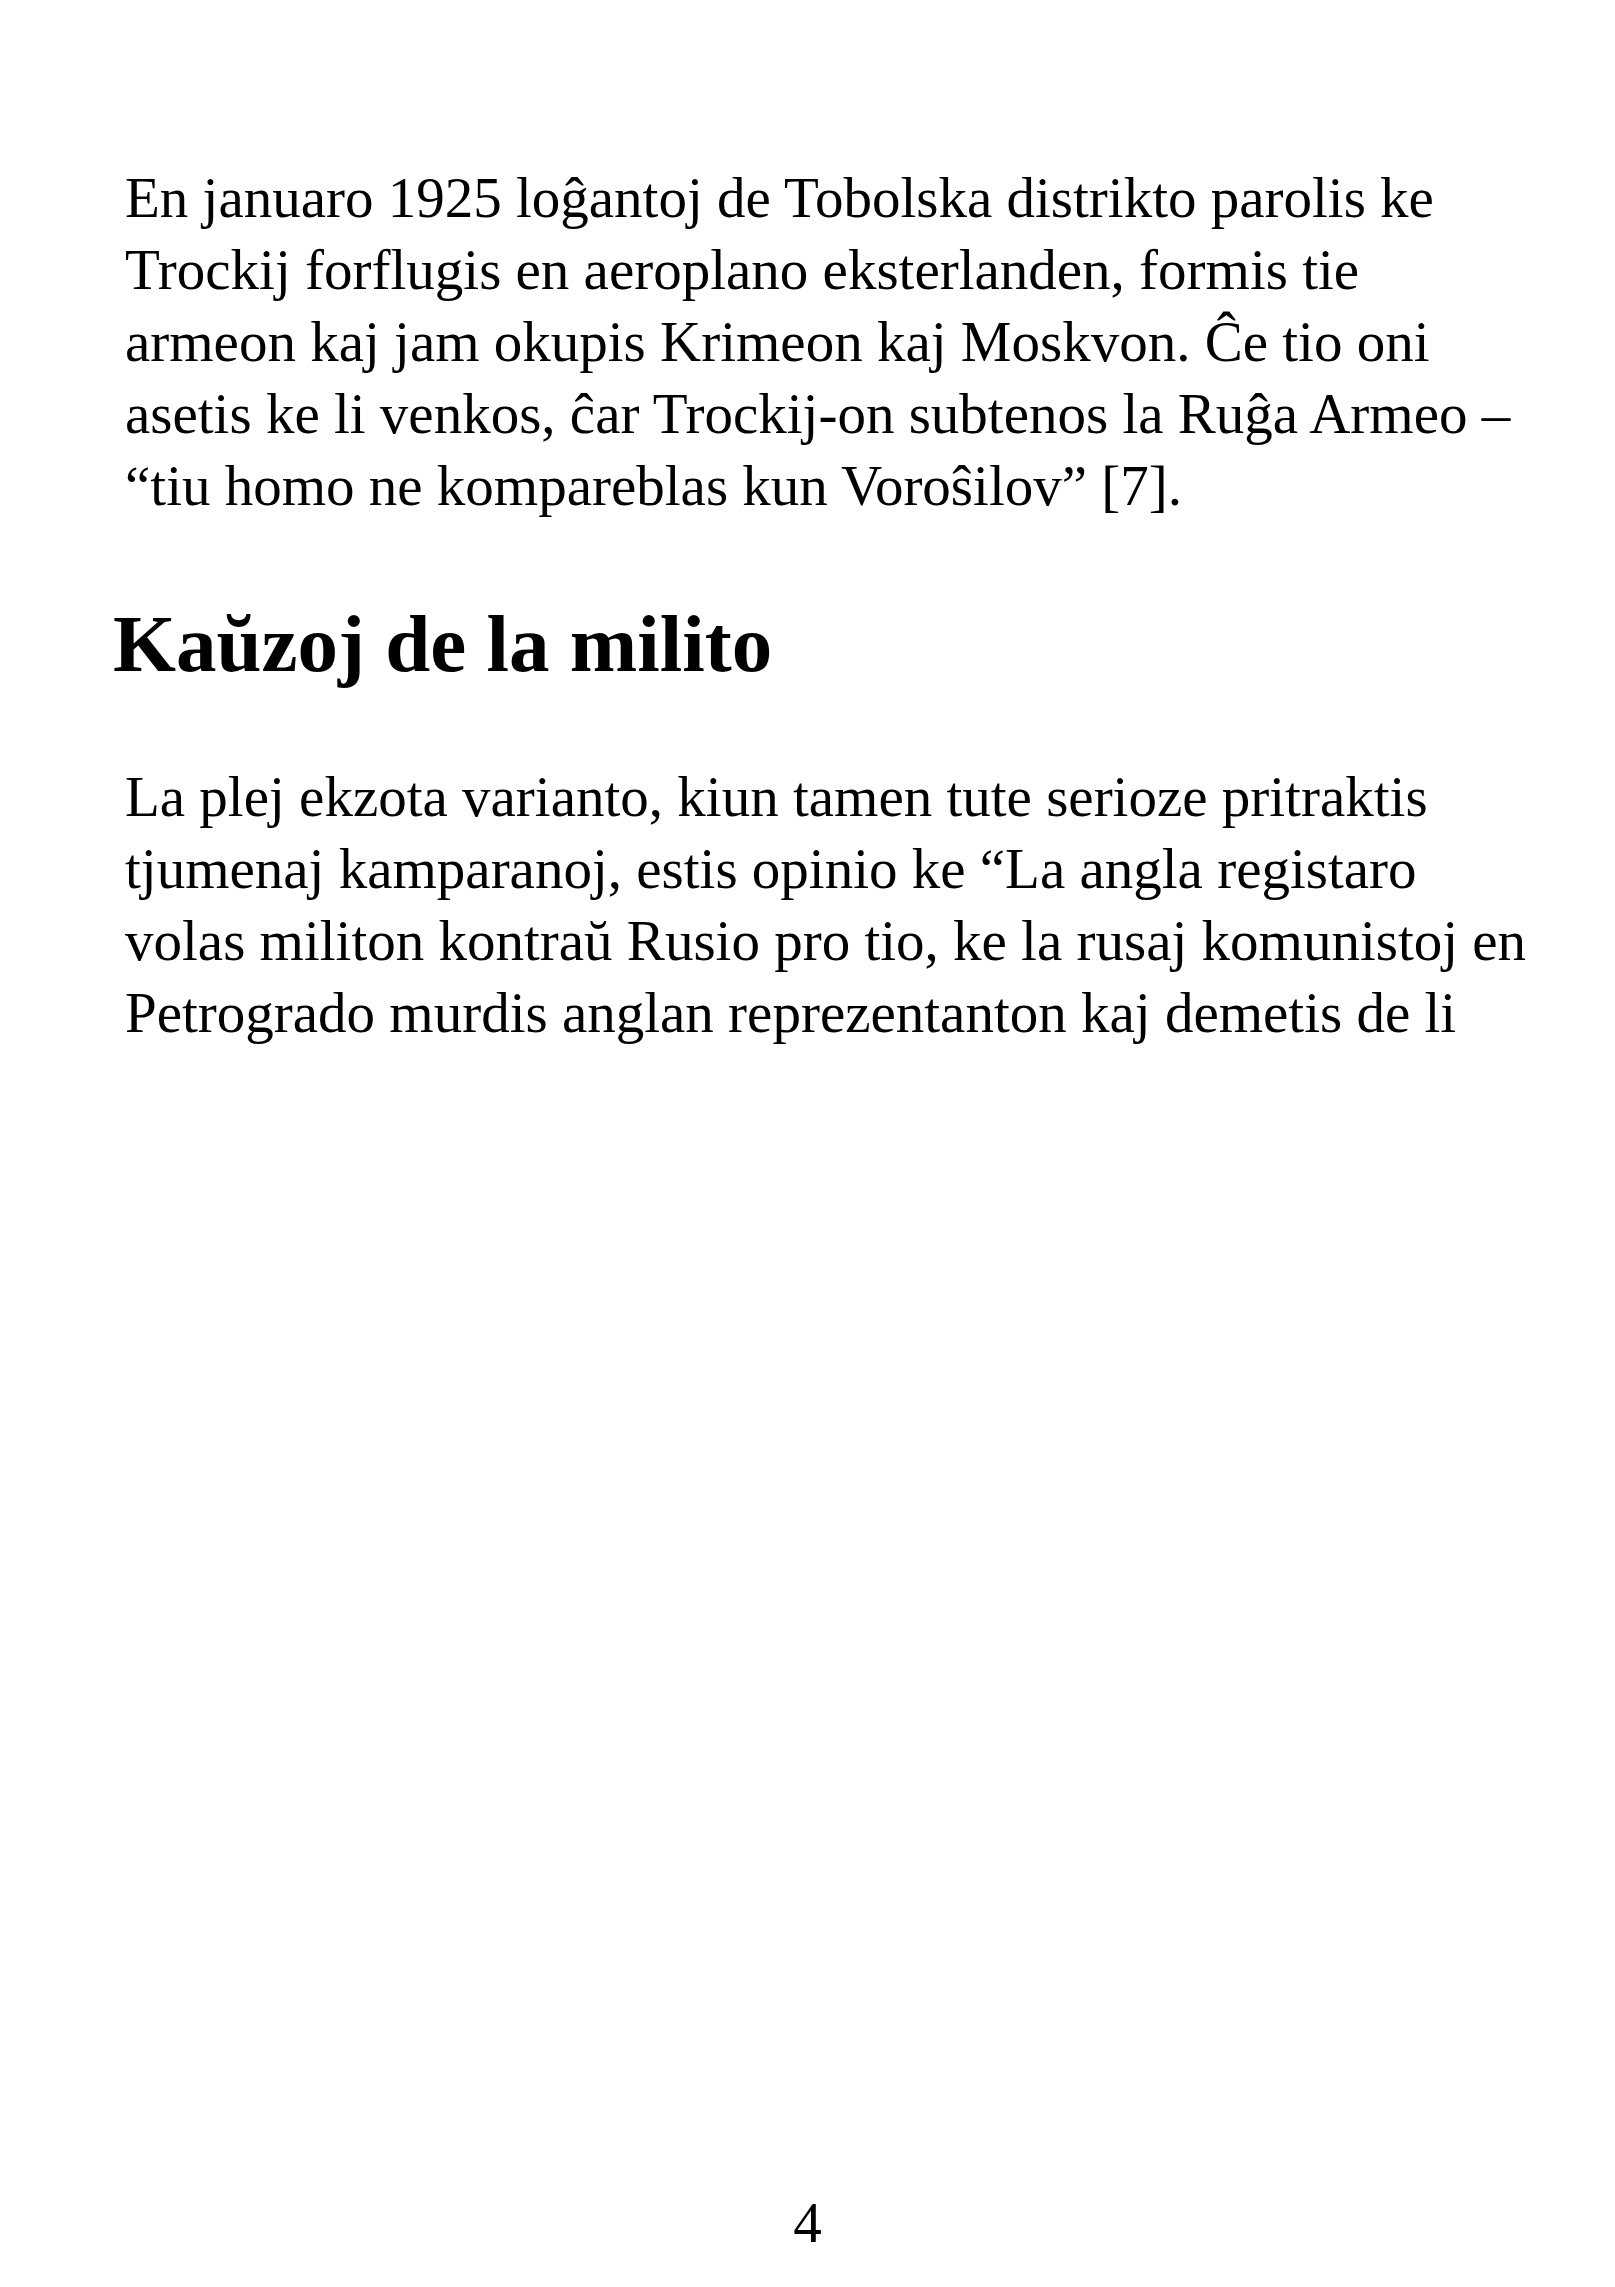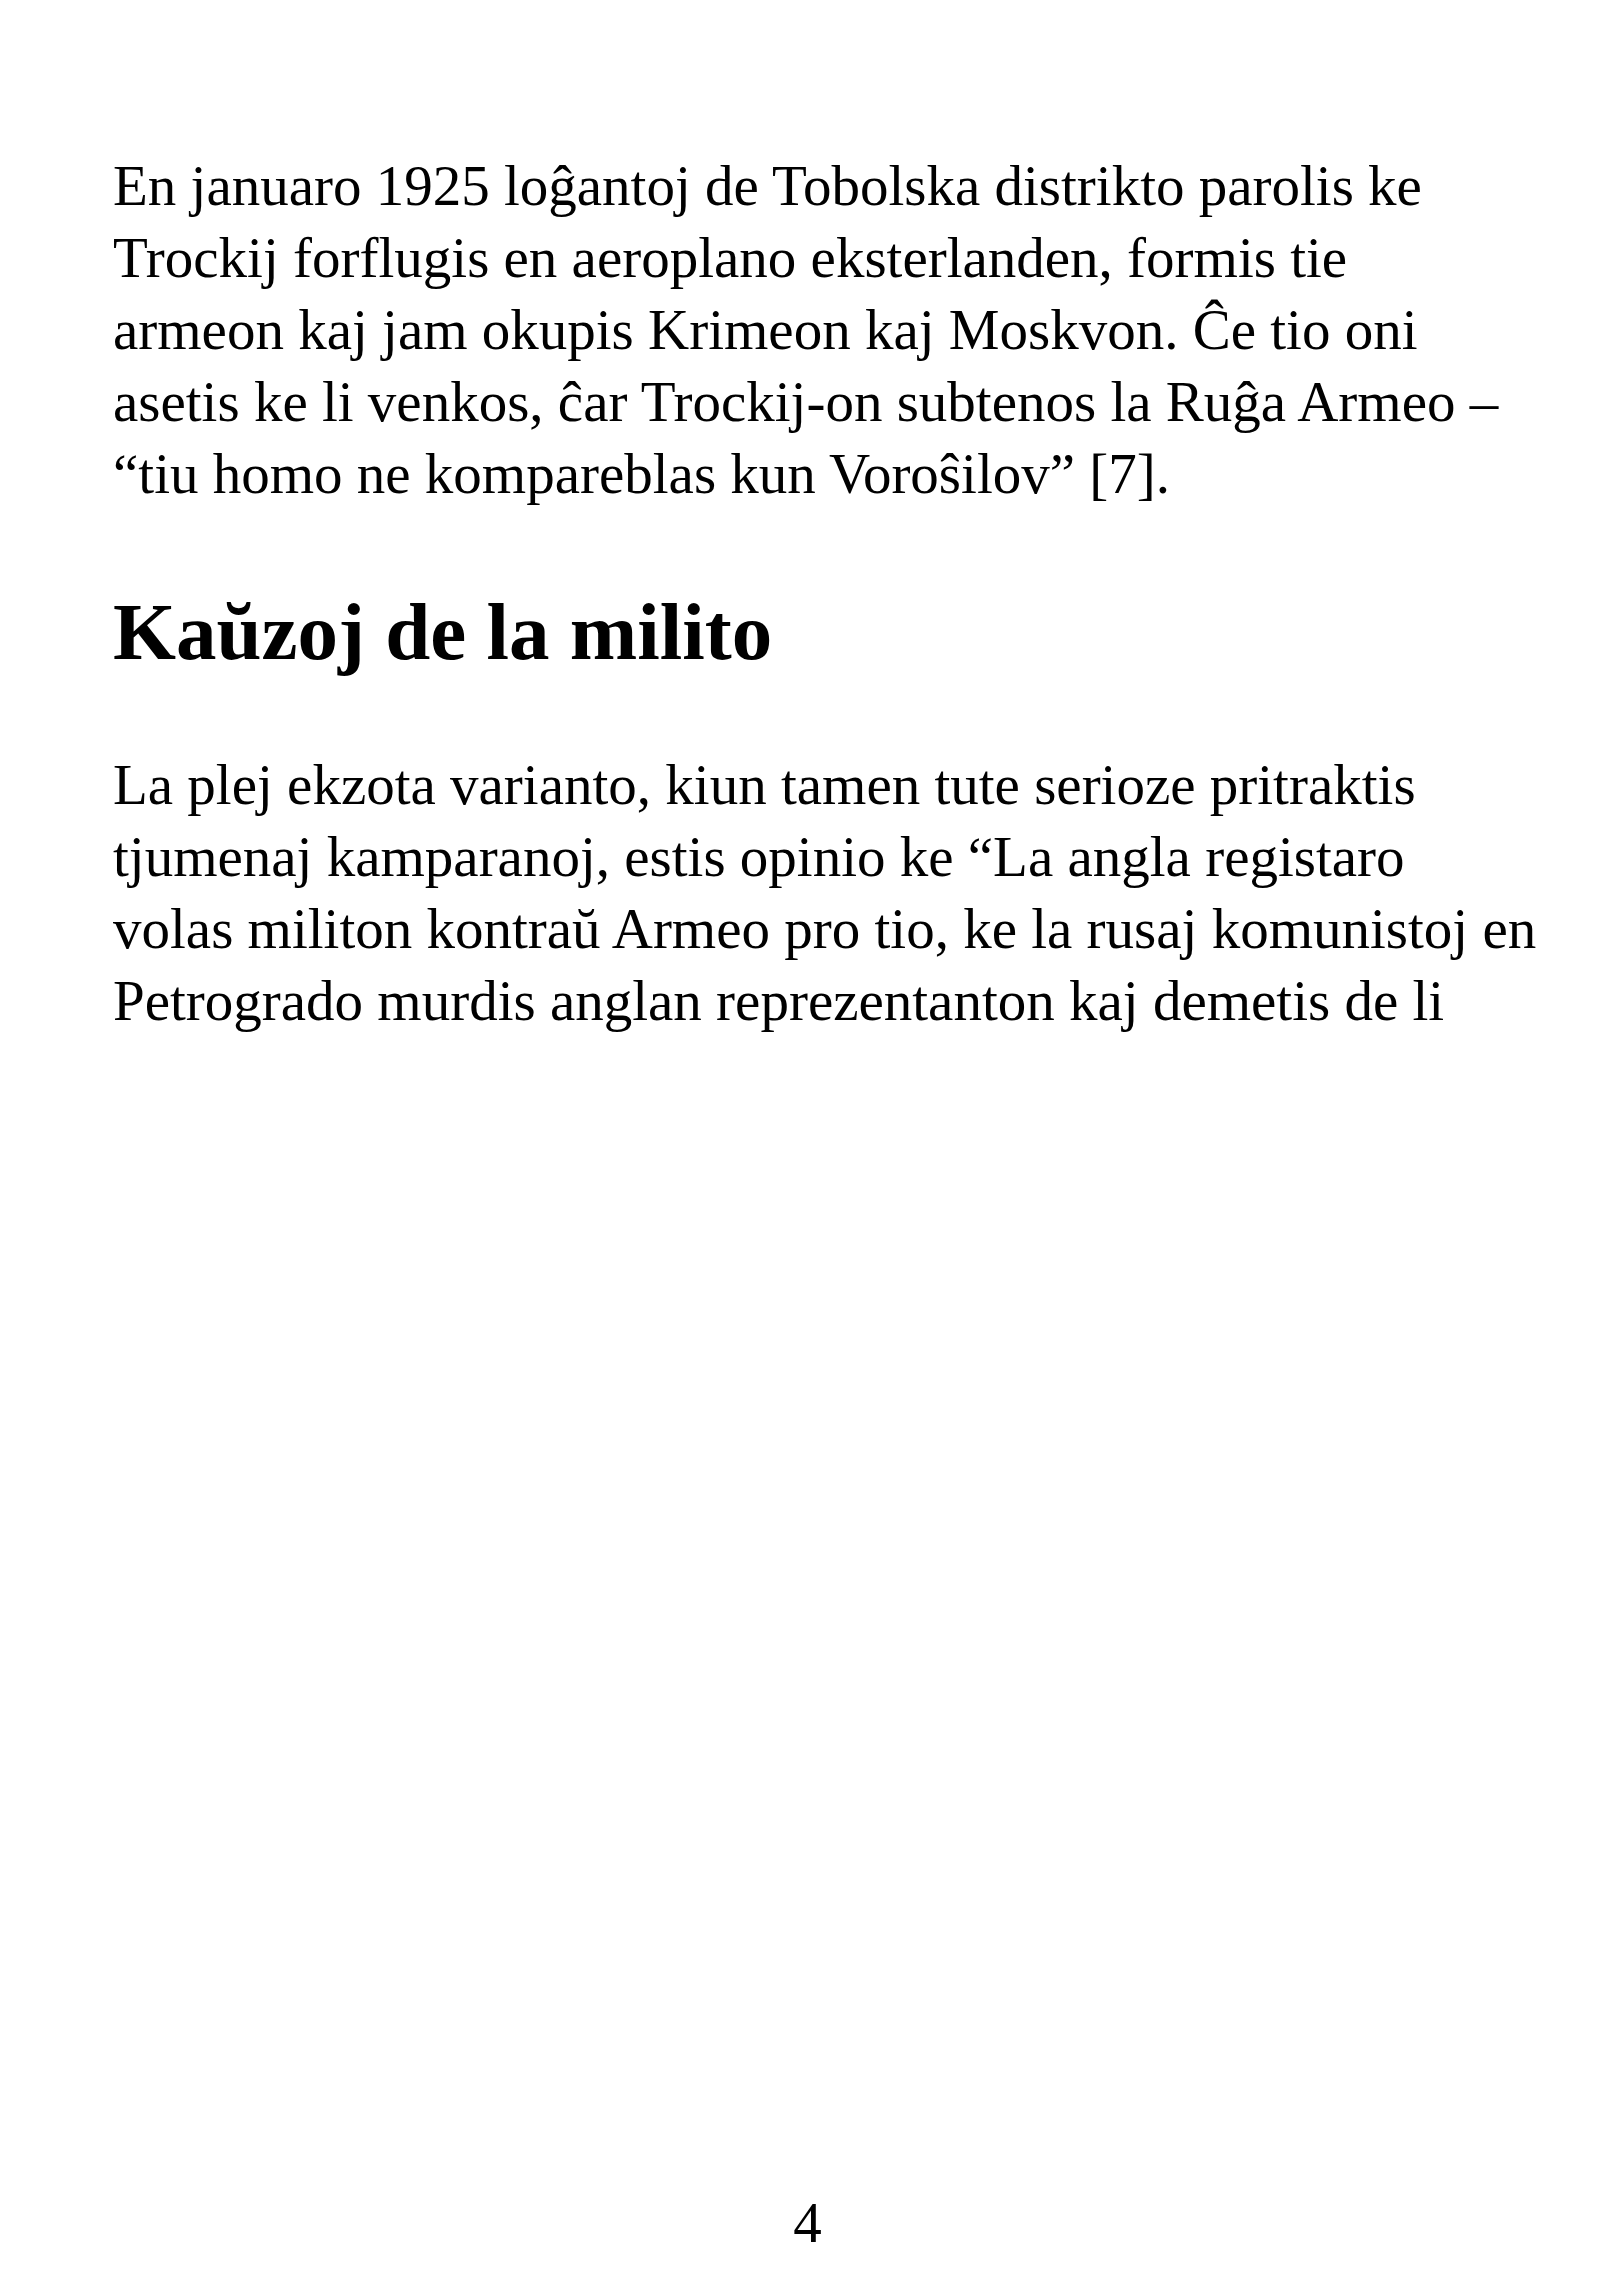--- a/index.html
+++ b/index.html
@@ -12,21 +12,21 @@
     height: 2288px;
     position: relative;
     color: #000000;
     font-family: "Liberation Serif", "DejaVu Serif", serif;
     overflow: hidden;
   }
   .content {
     padding: 150px 113px 0 113px;
   }
   .para {
-    margin: 0;
+    margin: 12px;
     font-size: 57px;
     line-height: 72px;
     white-space: pre; 
     letter-spacing: 0;
   }
   .para + .para {
     margin-top: 53px;
   }
   h1.section-heading {
     margin: 71px 0 66px 0;
@@ -57,18 +57,18 @@
 
   <h1 class="section-heading">Kaŭzoj de la milito</h1>
 
 
 
 
 
 
   <p class="para">La plej ekzota varianto, kiun tamen tute serioze pritraktis
 tjumenaj kamparanoj, estis opinio ke “La angla registaro
-volas militon kontraŭ Armeo pro tio, ke la rusaj komunistoj en
+volas militon kontraŭ Rusio pro tio, ke la rusaj komunistoj en
 Petrogrado murdis anglan reprezentanton kaj demetis de li</p>
 </div>
 
 <div class="page-number">4</div>
 
 
 </body></html>

